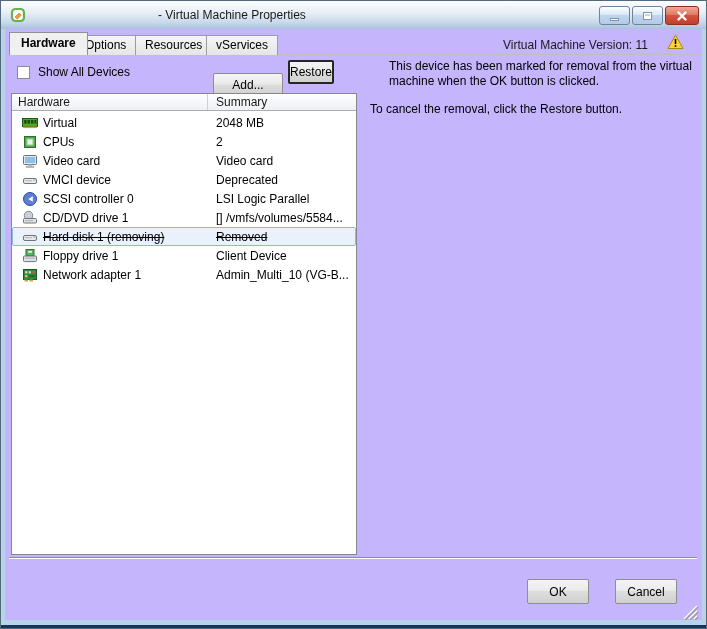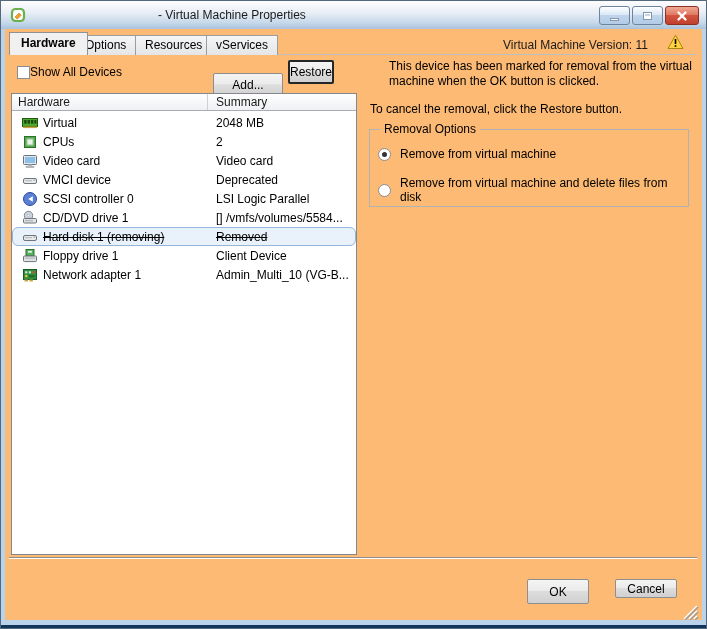--- a/index.html
+++ b/index.html
@@ -1,19 +1,19 @@
 <!DOCTYPE html>
 <html><head>
 <meta charset="utf-8">
 <style>
   * { margin:0; padding:0; box-sizing:border-box; }
   body { background:#ffffff; font-family:"Liberation Sans", sans-serif; }
   .win {
     position:relative; width:707px; height:629px;
-    border:1px solid #54687c; background:#fdba74; overflow:hidden;
+    border:1px solid #54687c; background:#c4b5fd; overflow:hidden;
     font-size:12px; color:#000;
   }
   
   .titlebar {
     position:absolute; left:0; top:0; width:100%; height:28px;
     background:linear-gradient(180deg,#fdfdfe 0%, #e9eff6 40%, #c6d8ea 78%, #a9c2dc 100%);
     display:flex; align-items:center; padding-left:9px;
   }
   .app-icon { width:16px; height:16px; display:inline-block; }
   .redacted { display:inline-block; width:132px; height:14px; }
@@ -45,21 +45,21 @@
     background:linear-gradient(180deg,#f5f6f7,#e3e5e7);
     border:1px solid #9a9da0; border-bottom:none; cursor:pointer;
   }
   .tab.active {
     top:0; height:23px; line-height:21px; font-weight:bold;
     background:#f0f0f0; border-color:#8f9294; z-index:3; padding:0 11px;
   }
   .version { position:absolute; top:37px; right:58px; color:#1a1a1a; }
   .warning { position:absolute; top:33px; right:22px; width:17px; height:16px; }
   
-  .checkbox-row { position:absolute; left:16px; top:64px; display:flex; align-items:center; }
+  .checkbox-row { position:absolute; left:16px; top:64px; display:flex; align-items:center; gap:8px; }
   .checkbox { width:13px; height:13px; background:#fff; border:1px solid #8a8d90; display:inline-block; }
   .btn {
     position:absolute; height:24px; border:1px solid #8e8e8e; border-radius:2px;
     background:linear-gradient(180deg,#f4f4f4 0%, #ebebeb 45%, #dddddd 50%, #d0d0d0 100%);
     font-family:"Liberation Sans", sans-serif; font-size:12px; color:#000; cursor:pointer;
   }
   .add-btn { left:212px; top:72px; width:70px; }
   .restore-btn { left:287px; top:59px; width:46px; border:2px solid #262626; }
   
   .devlist {
@@ -71,21 +71,21 @@
     background:linear-gradient(180deg,#ffffff,#eef0f3);
     border-bottom:1px solid #a8adb3; color:#1a1a1a;
   }
   .devhead .c1 { width:196px; padding-left:6px; border-right:1px solid #cdd1d6; cursor:pointer; }
   .devhead .c2 { padding-left:8px; flex:1; cursor:pointer; }
   .devrows { padding-top:2px; }
   .devrow { position:relative; height:19px; line-height:19px; cursor:pointer; border:1px solid transparent; border-radius:2px; }
   .devrow .ico { position:absolute; left:9px; top:1px; width:16px; height:16px; }
   .devrow .lbl { position:absolute; left:30px; top:0; white-space:nowrap; }
   .devrow .sum { position:absolute; left:203px; top:0; white-space:nowrap; }
-  .devrow.selected { background:#e9f1fb; border-color:#94b6da;border-radius:6px; }
+  .devrow.selected { background:#e9f1fb; border-color:#94b6da; }
   .devrow.strike .lbl, .devrow.strike .sum { text-decoration:line-through; }
   
   .info-line1 { position:absolute; left:388px; top:58px; width:332px; line-height:15px; }
   .info-line2 { position:absolute; left:369px; top:101px; width:332px; }
   fieldset.removal {
     position:absolute; left:368px; top:121px; width:320px; height:85px;
     border:1px solid #b0b3b6; padding:11px 8px 0 8px;
   }
   fieldset.removal legend { padding:0 4px; margin-left:2px; font-size:12px; color:#000; }
   .radio-row { display:flex; align-items:center; gap:9px; margin-bottom:15px; cursor:pointer; }
@@ -94,21 +94,21 @@
     background:#fff; display:inline-block; position:relative; flex:0 0 13px;
   }
   .radio.checked::after {
     content:""; position:absolute; left:3px; top:3px; width:5px; height:5px;
     border-radius:50%; background:#333;
   }
   
   .sep { position:absolute; left:8px; right:9px; top:556px; height:2px;
     border-top:1px solid #8e8e8e; border-bottom:1px solid #fdfdfd; }
   .ok-btn { left:526px; top:578px; width:62px; height:25px; }
-  .cancel-btn { left:614px; top:578px; width:62px; height:19px; }
+  .cancel-btn { left:614px; top:578px; width:62px; height:25px; }
   .grip { position:absolute; left:678px; top:601px; width:20px; height:19px; cursor:nwse-resize; }
 </style>
 </head>
 <body>
 
 <div class="win">
 
   <div class="titlebar">
     <span class="app-icon">
       <svg width="16" height="16" viewBox="0 0 16 16">
@@ -283,31 +283,20 @@
         <span class="lbl">Network adapter 1</span>
         <span class="sum">Admin_Multi_10 (VG-B...</span>
       </div>
 
     </div>
   </div>
 
   <p class="info-line1">This device has been marked for removal from the virtual machine when the OK button is clicked.</p>
   <p class="info-line2">To cancel the removal, click the Restore button.</p>
 
-  <fieldset class="removal">
-    <legend>Removal Options</legend>
-    <label class="radio-row">
-      <span class="radio checked"></span>
-      <span>Remove from virtual machine</span>
-    </label>
-    <label class="radio-row">
-      <span class="radio"></span>
-      <span>Remove from virtual machine and delete files from disk</span>
-    </label>
-  </fieldset>
 
   <div class="sep"></div>
   <button class="btn ok-btn">OK</button>
   <button class="btn cancel-btn">Cancel</button>
   <span class="grip">
     <svg width="20" height="19" viewBox="0 0 20 19">
       <path d="M18 4 L5 17" stroke="#ffffff" stroke-width="1.4"></path>
         <path d="M19 5 L6 18" stroke="#9a9a9a" stroke-width="1.4"></path>
       <path d="M18 9 L10 17" stroke="#ffffff" stroke-width="1.4"></path>
         <path d="M19 10 L11 18" stroke="#9a9a9a" stroke-width="1.4"></path>

